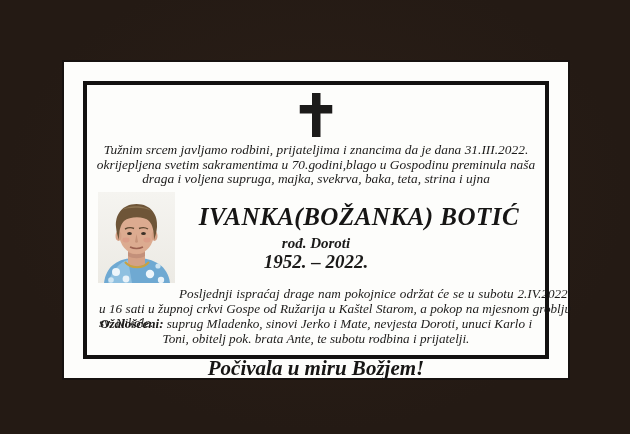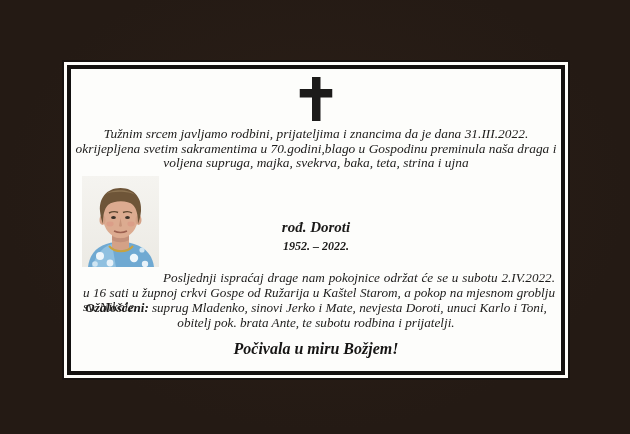--- a/index.html
+++ b/index.html
@@ -23,21 +23,21 @@
   }
   .card {
     position: absolute;
     left: 62px;
     top: 60px;
     width: 508px;
     height: 320px;
     box-sizing: border-box;
     background: #fdfdfb;
     border: 2px solid #171210;
-    padding: 3px;
+    padding: 19px;
   }
   .card-inner {
     position: relative;
     width: 100%;
     height: 100%;
     box-sizing: border-box;
     border: 4px solid #131110;
     background: #fdfdfb;
   }
   .cross {
@@ -96,21 +96,21 @@
     text-align: center;
     color: #1b1a19;
   }
   .years {
     position: absolute;
     top: 168px;
     left: 0;
     right: 0;
     font-weight: bold;
     font-style: italic;
-    font-size: 12px;
+    font-size: 19px;
     line-height: 18px;
     text-align: center;
     color: #1b1a19;
     font-family: Liberation Serif, serif;
   }
   .funeral {
     position: absolute;
     top: 198px;
     left: 8px;
     width: 472px;
@@ -138,21 +138,21 @@
     margin-right: 3px;
   }
   .closing {
     position: absolute;
     top: 271px;
     left: 0;
     right: 0;
     margin: 0;
     font-weight: bold;
     font-style: italic;
-    font-size: 16px;
+    font-size: 21px;
     text-align: center;
     color: #161514;
   }
 </style>
 </head>
 <body>
 
 <div class="scene">
   <div class="card">
     <div class="card-inner">
@@ -205,20 +205,21 @@
 
           <path d="M38.5 42 l-1.5 8 q1.5 1.4 3 0 Z" fill="#c79379"></path>
 
           <ellipse cx="28" cy="48" rx="3.6" ry="2.4" fill="#d98f7e" opacity="0.45"></ellipse>
           <ellipse cx="49" cy="48" rx="3.6" ry="2.4" fill="#d98f7e" opacity="0.45"></ellipse>
 
           <path d="M32 55 q6.5 3 13 0" fill="none" stroke="#9c6150" stroke-width="1.6"></path>
         </svg>
       </div>
 
+      <h1 class="name">IVANKA(BOŽANKA) BOTIĆ</h1>
 
       <div class="maiden">rođ. Doroti</div>
 
       <div class="years">1952. – 2022.</div>
 
       <p class="funeral">Posljednji ispraćaj drage nam pokojnice održat će se u subotu 2.IV.2022. u 16 sati u župnoj crkvi Gospe od Ružarija u Kaštel Starom, a pokop na mjesnom groblju sv. Nikole.</p>
 
       <p class="mourners">
         <strong>Ožalošćeni:</strong><span>suprug Mladenko, sinovi Jerko i Mate, nevjesta Doroti, unuci Karlo i Toni, obitelj pok. brata Ante, te subotu rodbina i prijatelji.</span>
       </p>

